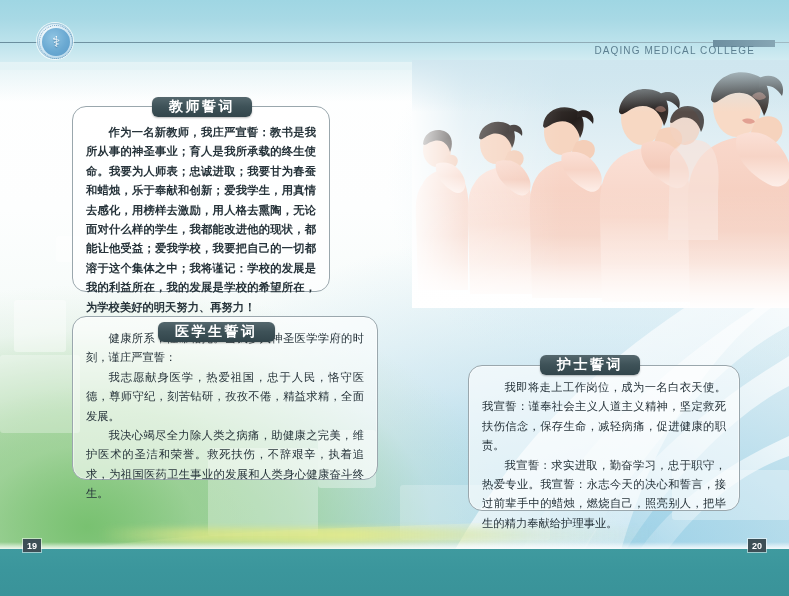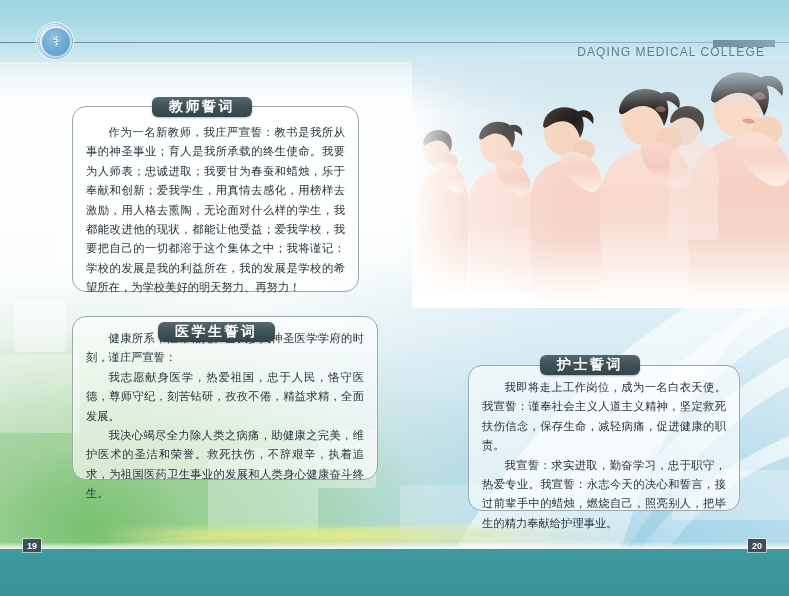--- a/index.html
+++ b/index.html
@@ -106,22 +106,22 @@
   }
 
   .school-name {
     position: absolute; right: 20px; top: 24px;
     font-size: 13px; font-weight: bold; color: #2f4f60;
     letter-spacing: 1px;
     font-family: "DejaVu Sans", "Liberation Sans", sans-serif;
     text-shadow: 0 1px 0 rgba(255,255,255,0.6);
   }
   .school-name-en {
-    position: absolute; right: 24px; top: 45px;
-    font-size: 12px; color: #5c7f90; letter-spacing: 1.1px;
+    position: absolute; right: 34px; top: 45px;
+    font-size: 10px; color: #5c7f90; letter-spacing: 1.1px;
     font-family: "Liberation Sans", sans-serif;
   }
   .header-tab {
     position: absolute; right: 14px; top: 40px; width: 62px; height: 7px;
     background: linear-gradient(90deg, #6d8fa0 0%, #86a6b4 100%);
   }
 
   
   .photo {
     position: absolute; left: 412px; top: 60px; width: 377px; height: 248px;
@@ -156,21 +156,21 @@
     color: #ffffff;
     font-size: 14px; font-weight: bold;
     letter-spacing: 2.5px;
     display: flex; align-items: center; justify-content: center;
     box-shadow: 0 1px 2px rgba(0,0,0,0.28);
     font-family: "DejaVu Sans", "Liberation Sans", sans-serif;
     white-space: nowrap;
   }
 
   
-  #card-teacher { left: 72px; top: 106px; width: 287px; height: 186px; }
+  #card-teacher { left: 72px; top: 106px; width: 258px; height: 186px; font-weight: bold; }
   #card-teacher .card-body { padding: 16px 13px 10px 13px; }
   #badge-teacher { left: 152px; top: 97px; }
 
   
   #card-medstudent { left: 72px; top: 316px; width: 306px; height: 164px; }
   #card-medstudent .card-body { padding: 12px 13px 8px 13px; }
   #badge-medstudent { left: 158px; top: 322px; text-align: center; }
 
   
   #card-nurse { left: 468px; top: 365px; width: 272px; height: 146px; }

